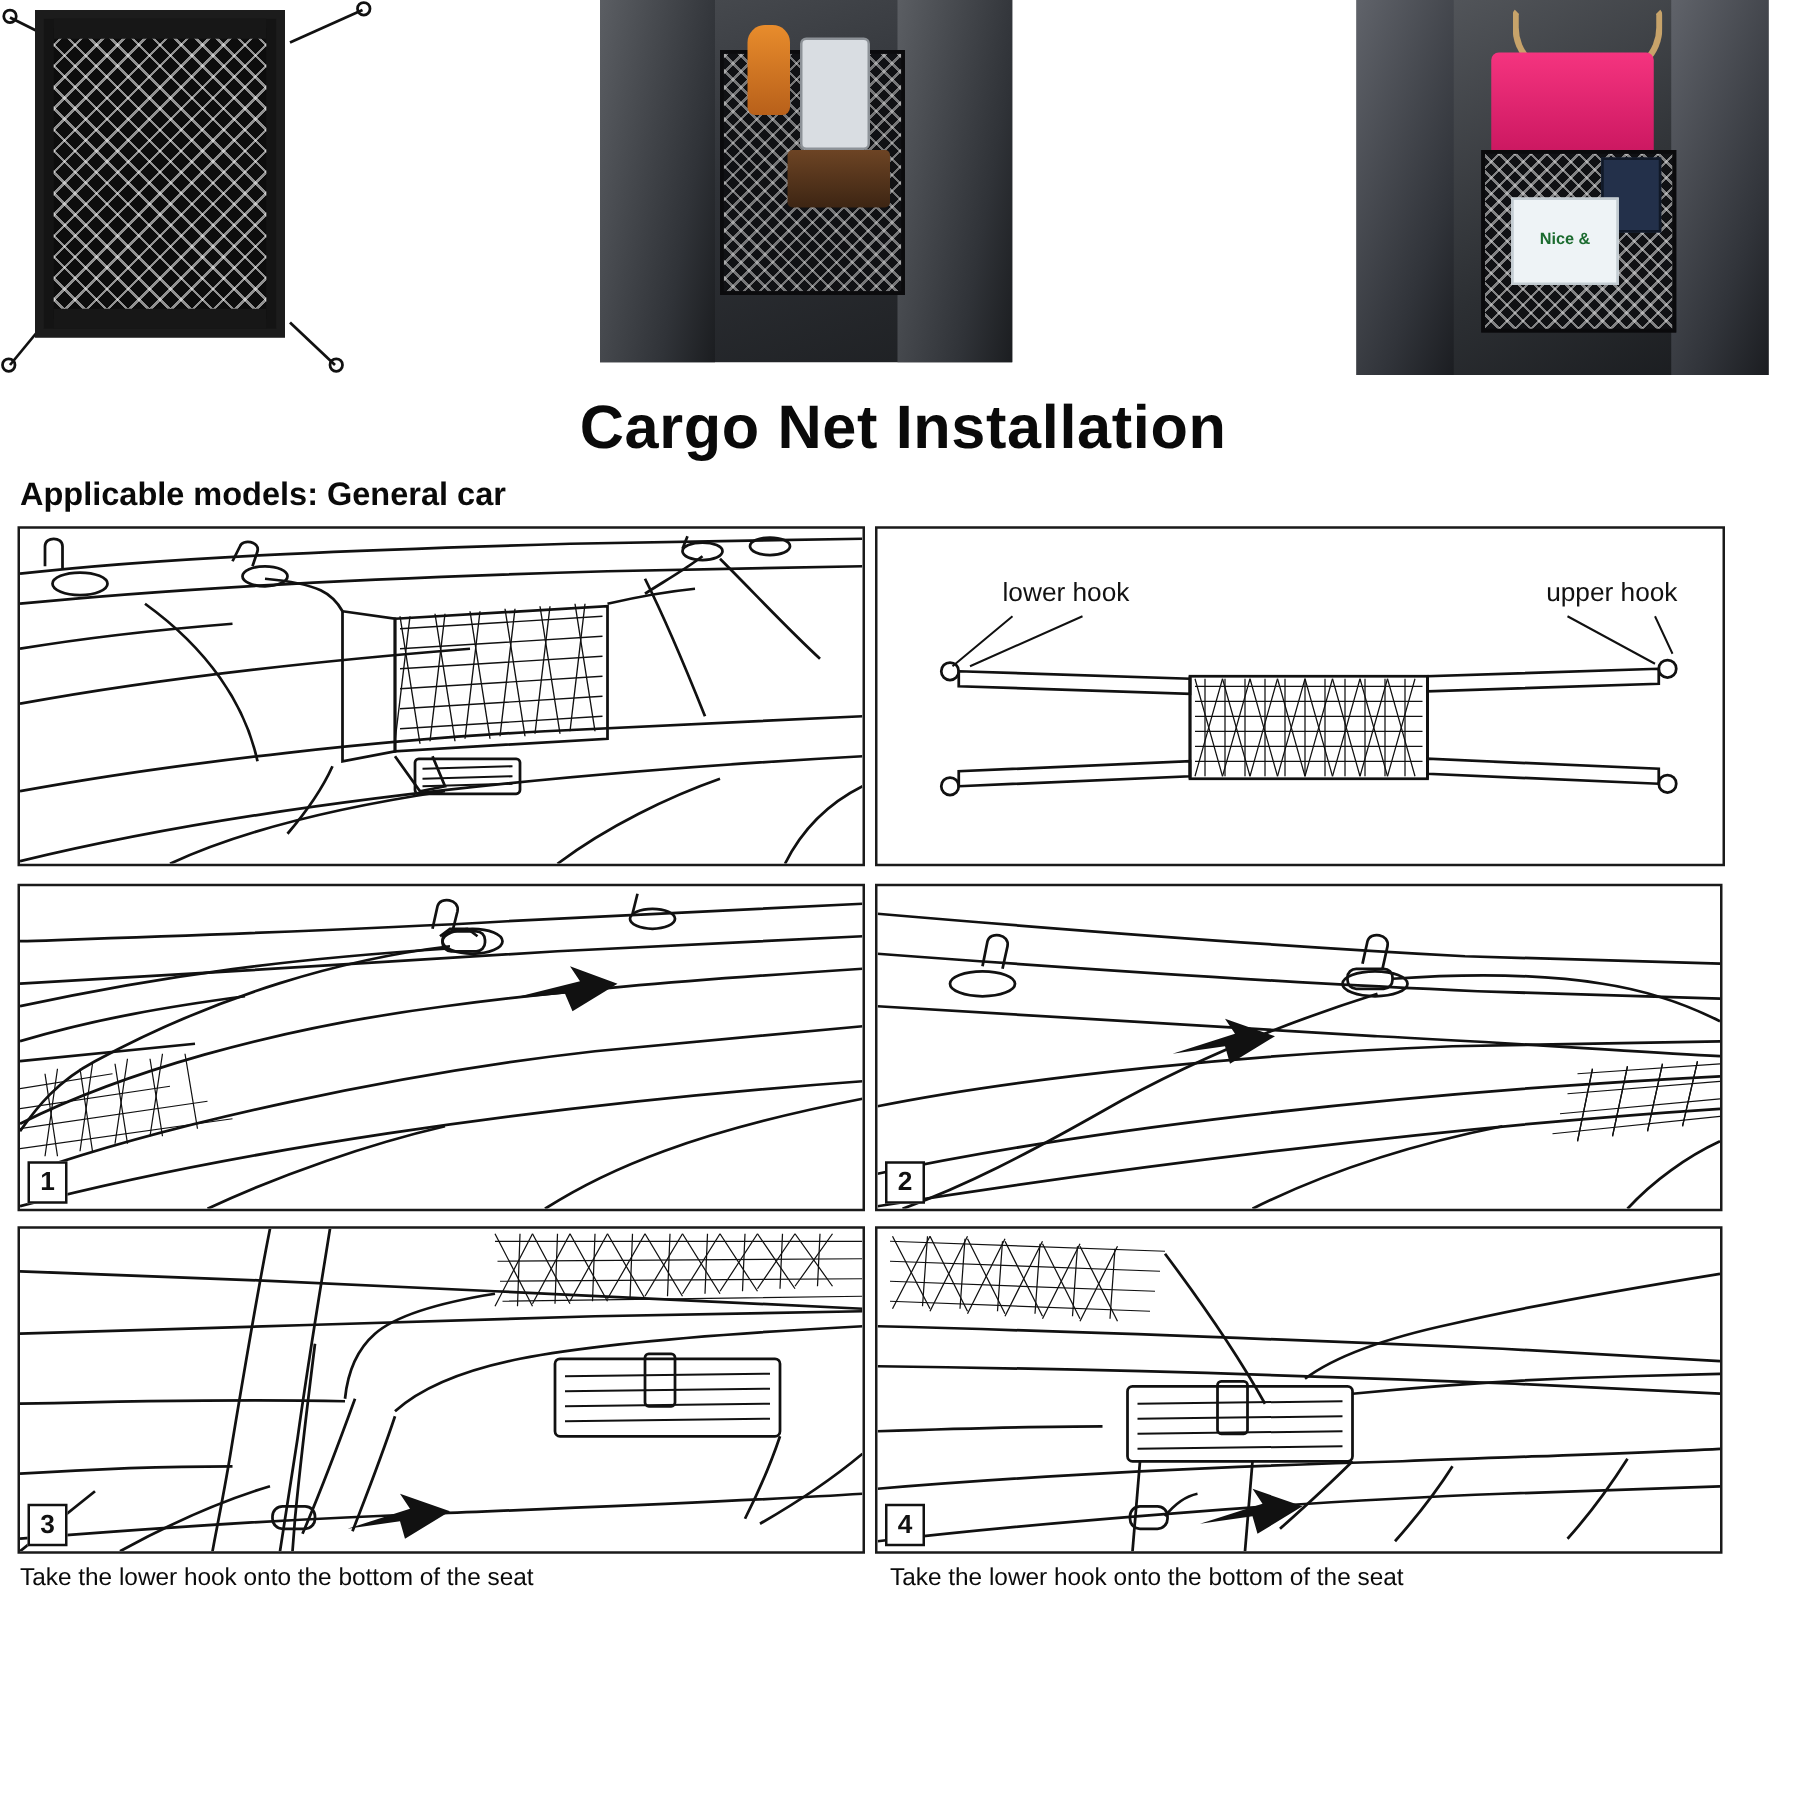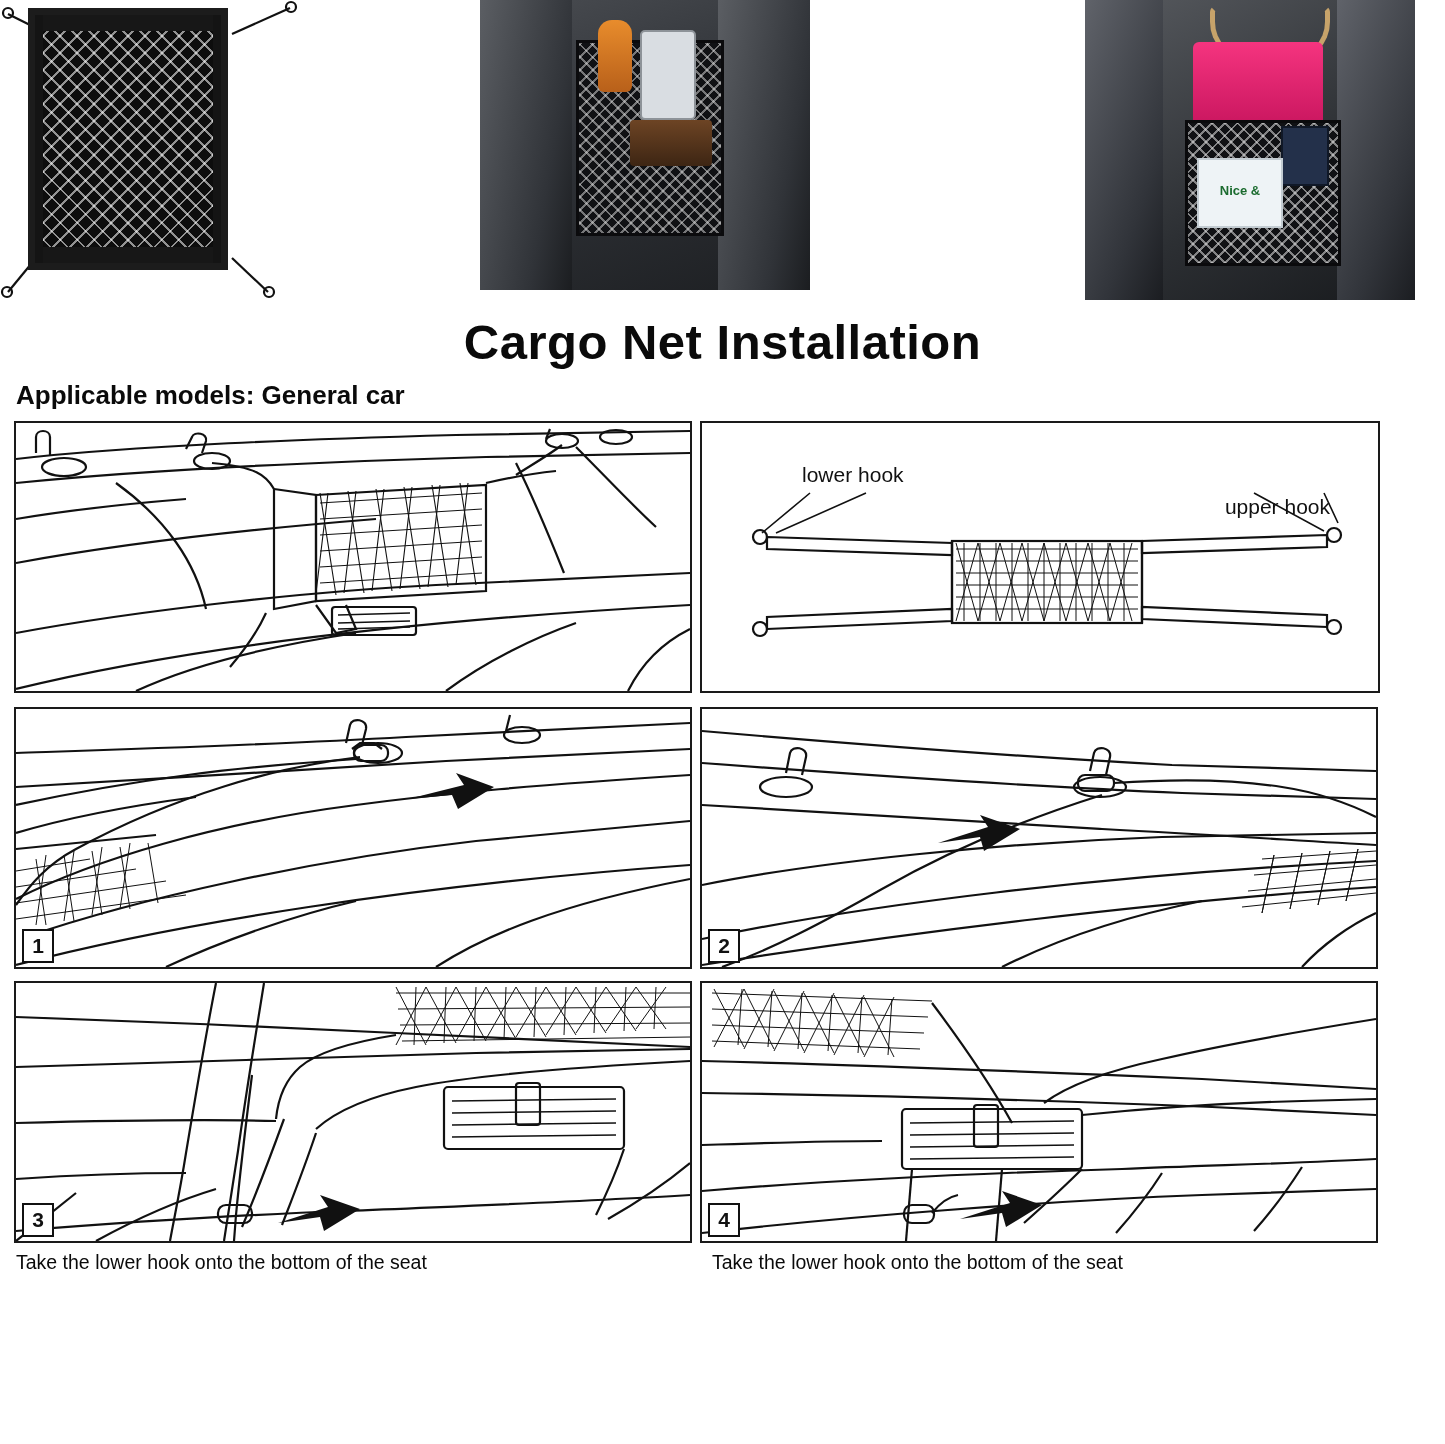--- a/index.html
+++ b/index.html
@@ -110,21 +110,21 @@
   }
   .photo-3 .pocket3 {
     position: absolute; left: 100px; top: 120px; width: 150px; height: 140px;
     background:
       repeating-linear-gradient(45deg, transparent 0 7px, rgba(225,225,225,.55) 7px 9px),
       repeating-linear-gradient(-45deg, transparent 0 7px, rgba(225,225,225,.55) 7px 9px),
       #101114;
     border: 3px solid #0a0a0c;
   }
   .photo-3 .box {
-    position: absolute; left: 112px; top: 158px; width: 86px; height: 70px;
+    position: absolute; left: 124px; top: 158px; width: 86px; height: 70px;
     background: #eef3f6; border: 2px solid #c3ccd2;
     font-size: 13px; color: #1b6b2f; font-weight: bold; text-align: center;
     line-height: 1.1; padding-top: 24px; box-sizing: border-box;
   }
   .photo-3 .book {
     position: absolute; left: 196px; top: 126px; width: 44px; height: 56px;
     background: #23304a; border: 2px solid #101827;
   }
 
   
@@ -281,21 +281,21 @@
       <path class="ln" d="M612 268 C626 240 646 220 674 206"></path>
       <path class="ln" d="M0 96 C60 86 120 80 170 76"></path>
       <path class="ln" d="M100 60 C150 96 180 140 190 186"></path>
       <path class="ln" d="M500 40 C520 80 536 120 548 150"></path>
       <path class="ln" d="M560 24 C588 52 614 80 640 104"></path>
     </svg>
   </div>
 
   <div class="panel panel-b">
     <span class="hook-label" style="left:100px; top:40px;">lower hook</span>
-    <span class="hook-label" style="right:48px; top:40px;margin-top:32px;">upper hook</span>
+    <span class="hook-label" style="right:36px; top:40px;">upper hook</span>
     <svg width="676" height="268" viewBox="0 0 676 268">
       <path class="ln-thin" d="M108 70 L60 110 M164 70 L74 110"></path>
       <path class="ln-thin" d="M552 70 L622 108 M622 70 L636 100"></path>
       <circle class="ln" cx="58" cy="114" r="7"></circle>
       <circle class="ln" cx="58" cy="206" r="7"></circle>
       <circle class="ln" cx="632" cy="112" r="7"></circle>
       <circle class="ln" cx="632" cy="204" r="7"></circle>
       <path class="ln" d="M65 114 L250 120 L250 132 L65 126 Z"></path>
       <path class="ln" d="M65 206 L250 198 L250 186 L65 194 Z"></path>
       <path class="ln" d="M625 112 L440 118 L440 130 L625 124 Z"></path>

